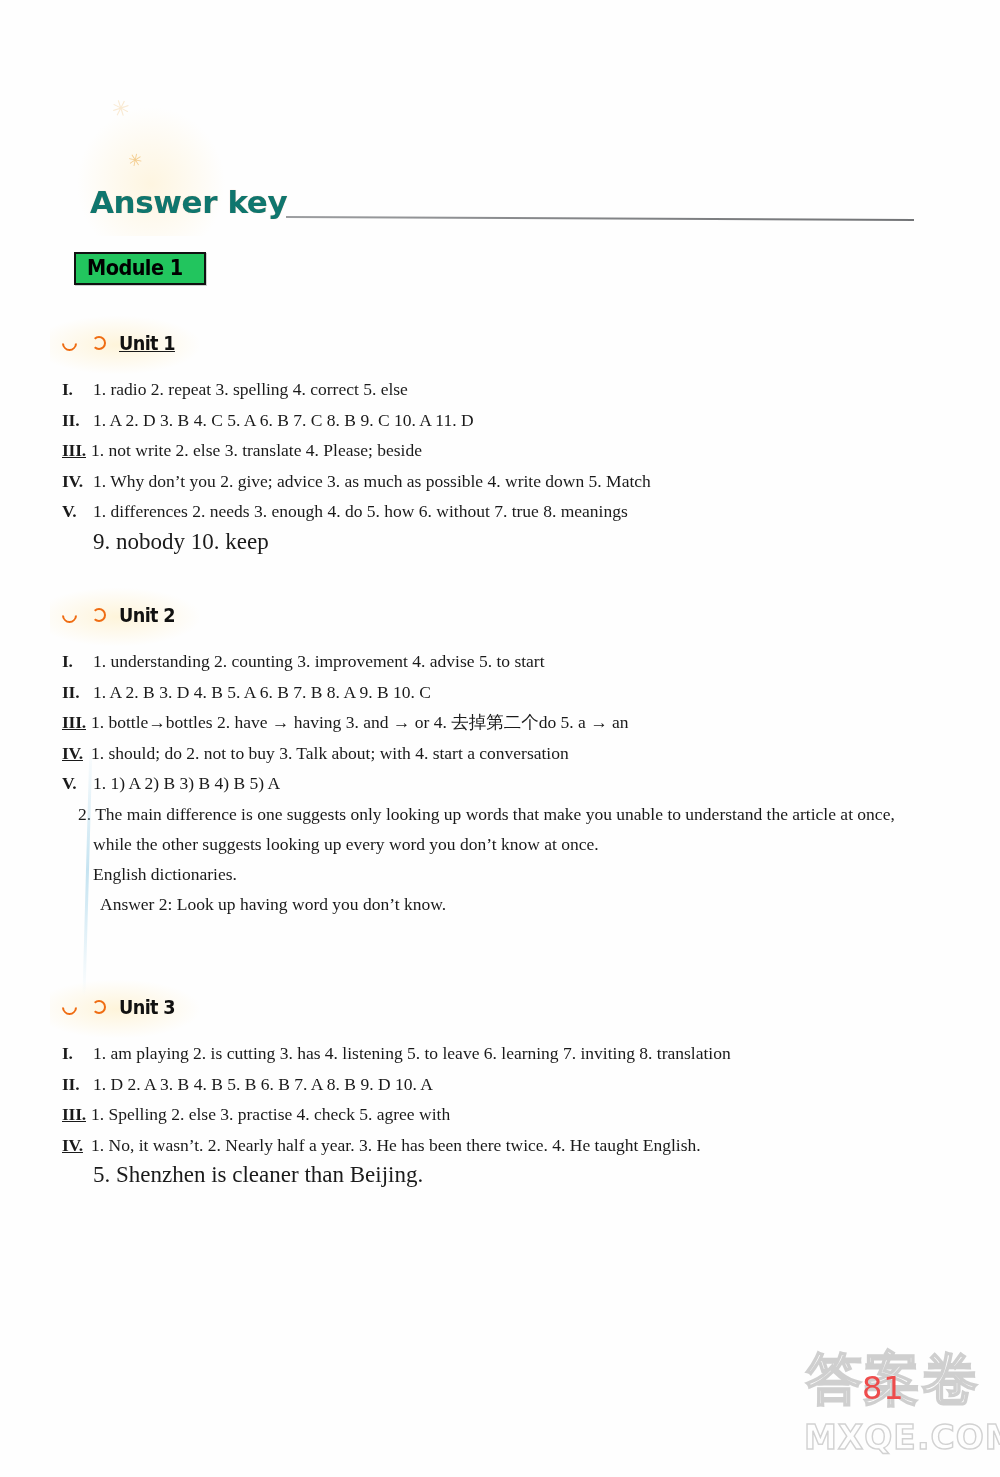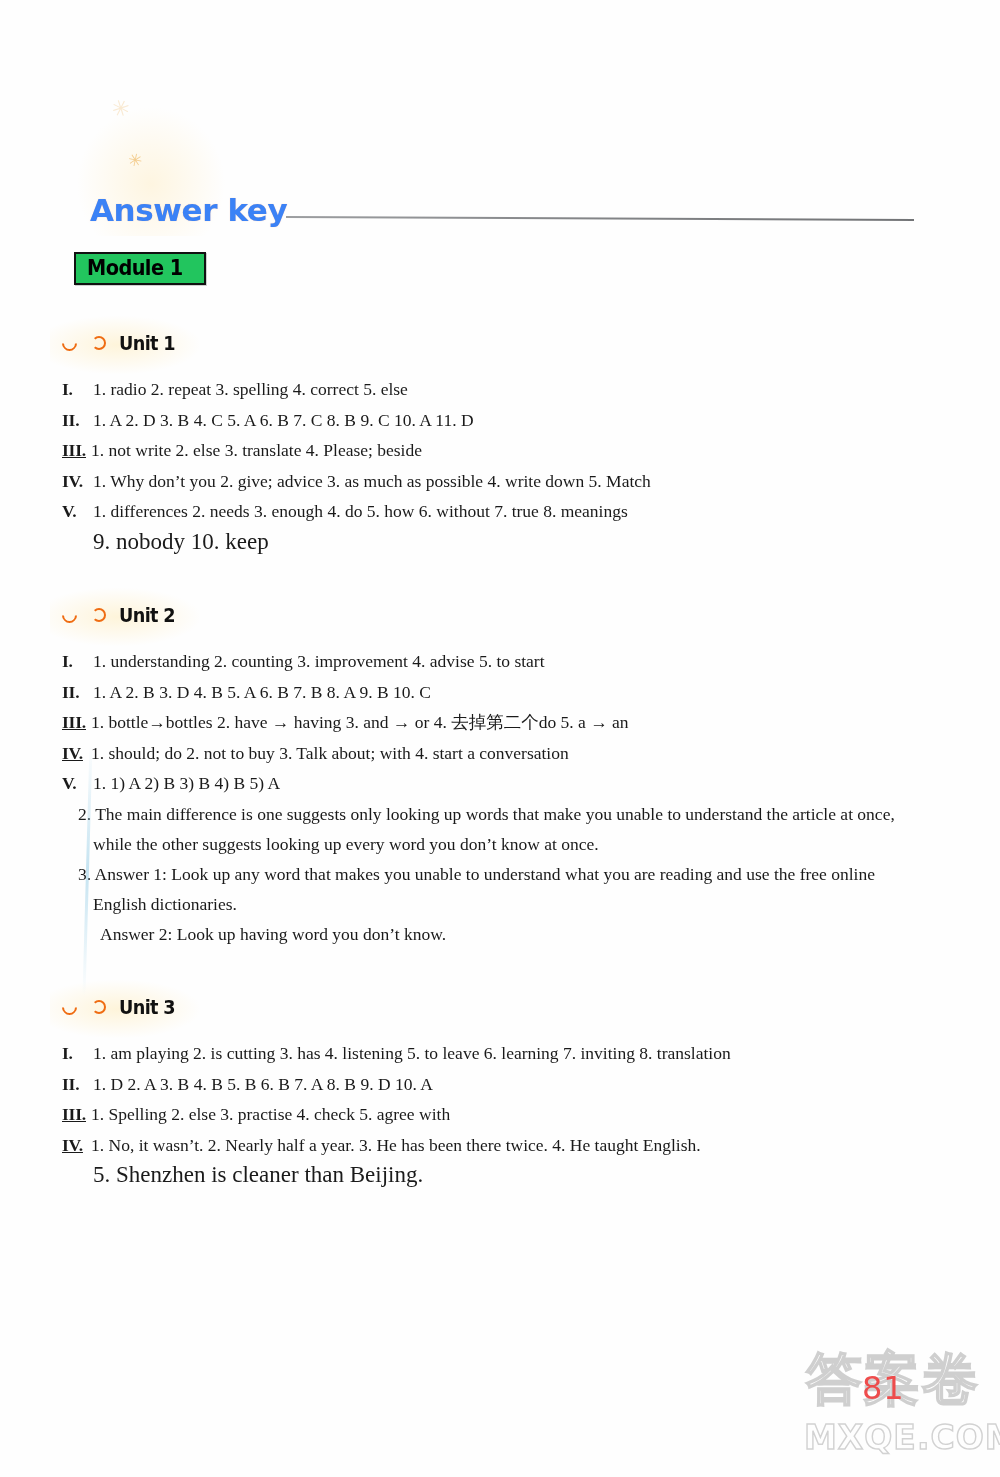--- a/index.html
+++ b/index.html
@@ -39,26 +39,26 @@
   .title-row {
     position: absolute;
     left: 90px;
     top: 176px;
     width: 830px;
     height: 48px;
   }
   .answer-key {
     position: absolute;
     left: 0;
-    top: 16px;
+    top: 8px;
     font-family: "DejaVu Sans", "Liberation Sans", sans-serif;
     font-weight: bold;
     font-size: 31px;
     letter-spacing: -0.4px;
-    color: #3b82f6;
+    color: #0f766e;
     text-shadow: 0 0 1px rgba(244,88,15,.35);
     white-space: nowrap;
   }
   .title-glow {
     position: absolute;
     left: -14px; top: -70px;
     width: 150px; height: 130px;
     background: radial-gradient(ellipse at 50% 60%, rgba(255,214,120,.22), rgba(255,255,255,0) 70%);
     pointer-events: none;
   }
@@ -252,21 +252,21 @@
   <div class="title-row">
     <div class="title-glow"></div>
     <div class="answer-key">Answer key</div>
     <div class="title-rule"></div>
   </div>
 
   <div class="module-box">
     <span>Module 1</span>
   </div>
 
-  <div class="unit-head" style="left:62px; top:330px;">
+  <div class="unit-head" style="left:62px; top:330px;text-decoration:underline;">
     <div class="unit-glow"></div>
     <span class="crescent"></span>
     <span class="crescent two"></span>
     <span class="unit-label">Unit 1</span>
   </div>
 
   <div class="ans-block" style="top:374px;">
     <div class="ans-line">
       <span class="rn">I.</span>
       <span class="ans-text">1. radio   2. repeat   3. spelling   4. correct   5. else</span>
@@ -315,21 +315,20 @@
       <span class="ans-text">1. should; do   2. not to buy   3. Talk about; with   4. start a conversation</span>
     </div>
     <div class="ans-line">
       <span class="rn">V.</span>
       <span class="ans-text">1. 1) A   2) B   3) B   4) B   5) A</span>
     </div>
 
     <div class="para">
       <span class="hang">2. The main difference is one suggests only looking up words that make you unable to understand the article at once,</span>
       <span class="hang2">while the other suggests looking up every word you don’t know at once.</span>
-      <span class="hang">3. Answer 1: Look up any word that makes you unable to understand what you are reading and use the free online</span>
       <span class="hang2">English dictionaries.</span>
       <span class="hang3">Answer 2: Look up having word you don’t know.</span>
     </div>
   </div>
 
   <div class="unit-head" style="left:62px; top:994px;">
     <div class="unit-glow"></div>
     <span class="crescent"></span>
     <span class="crescent two"></span>
     <span class="unit-label">Unit 3</span>

